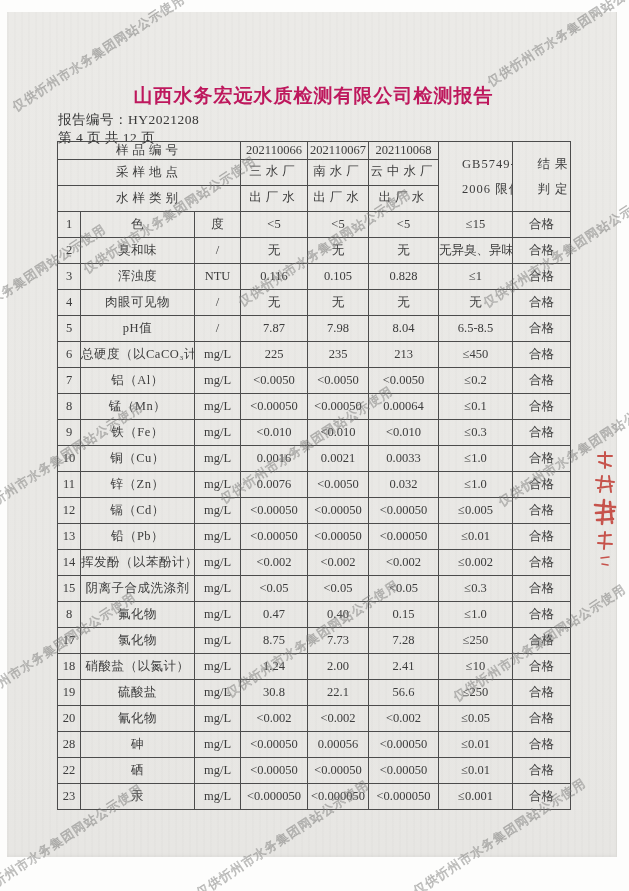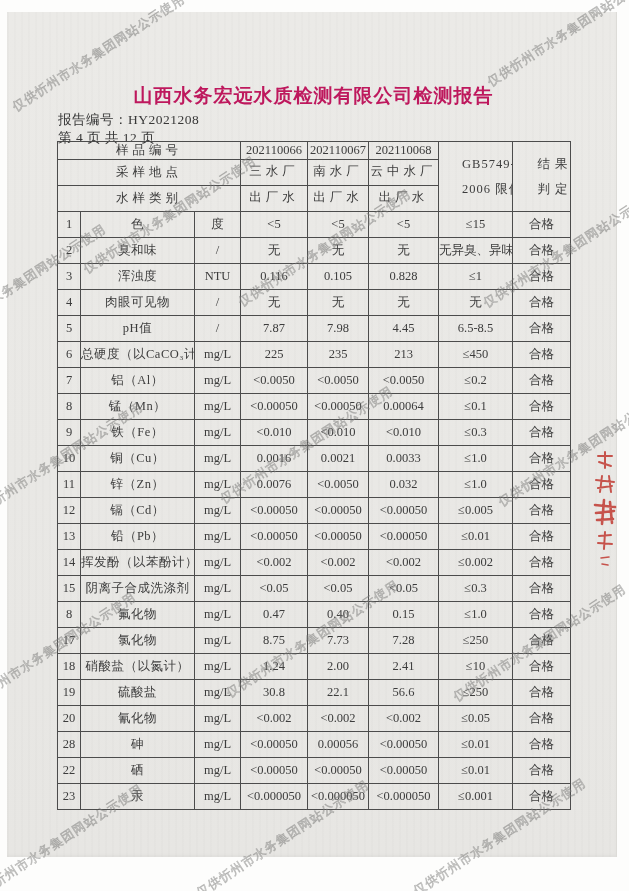--- a/index.html
+++ b/index.html
@@ -183,21 +183,21 @@
           <td>无</td>
           <td>无</td>
           <td>合格</td>
         </tr>
         <tr>
           <td>5</td>
           <td class="cell-name">pH值</td>
           <td>/</td>
           <td>7.87</td>
           <td>7.98</td>
-          <td>4.45</td>
+          <td>8.04</td>
           <td>6.5-8.5</td>
           <td>合格</td>
         </tr>
         <tr>
           <td>6</td>
           <td class="cell-name">总硬度（以CaCO₃计）</td>
           <td>mg/L</td>
           <td>225</td>
           <td>235</td>
           <td>213</td>

